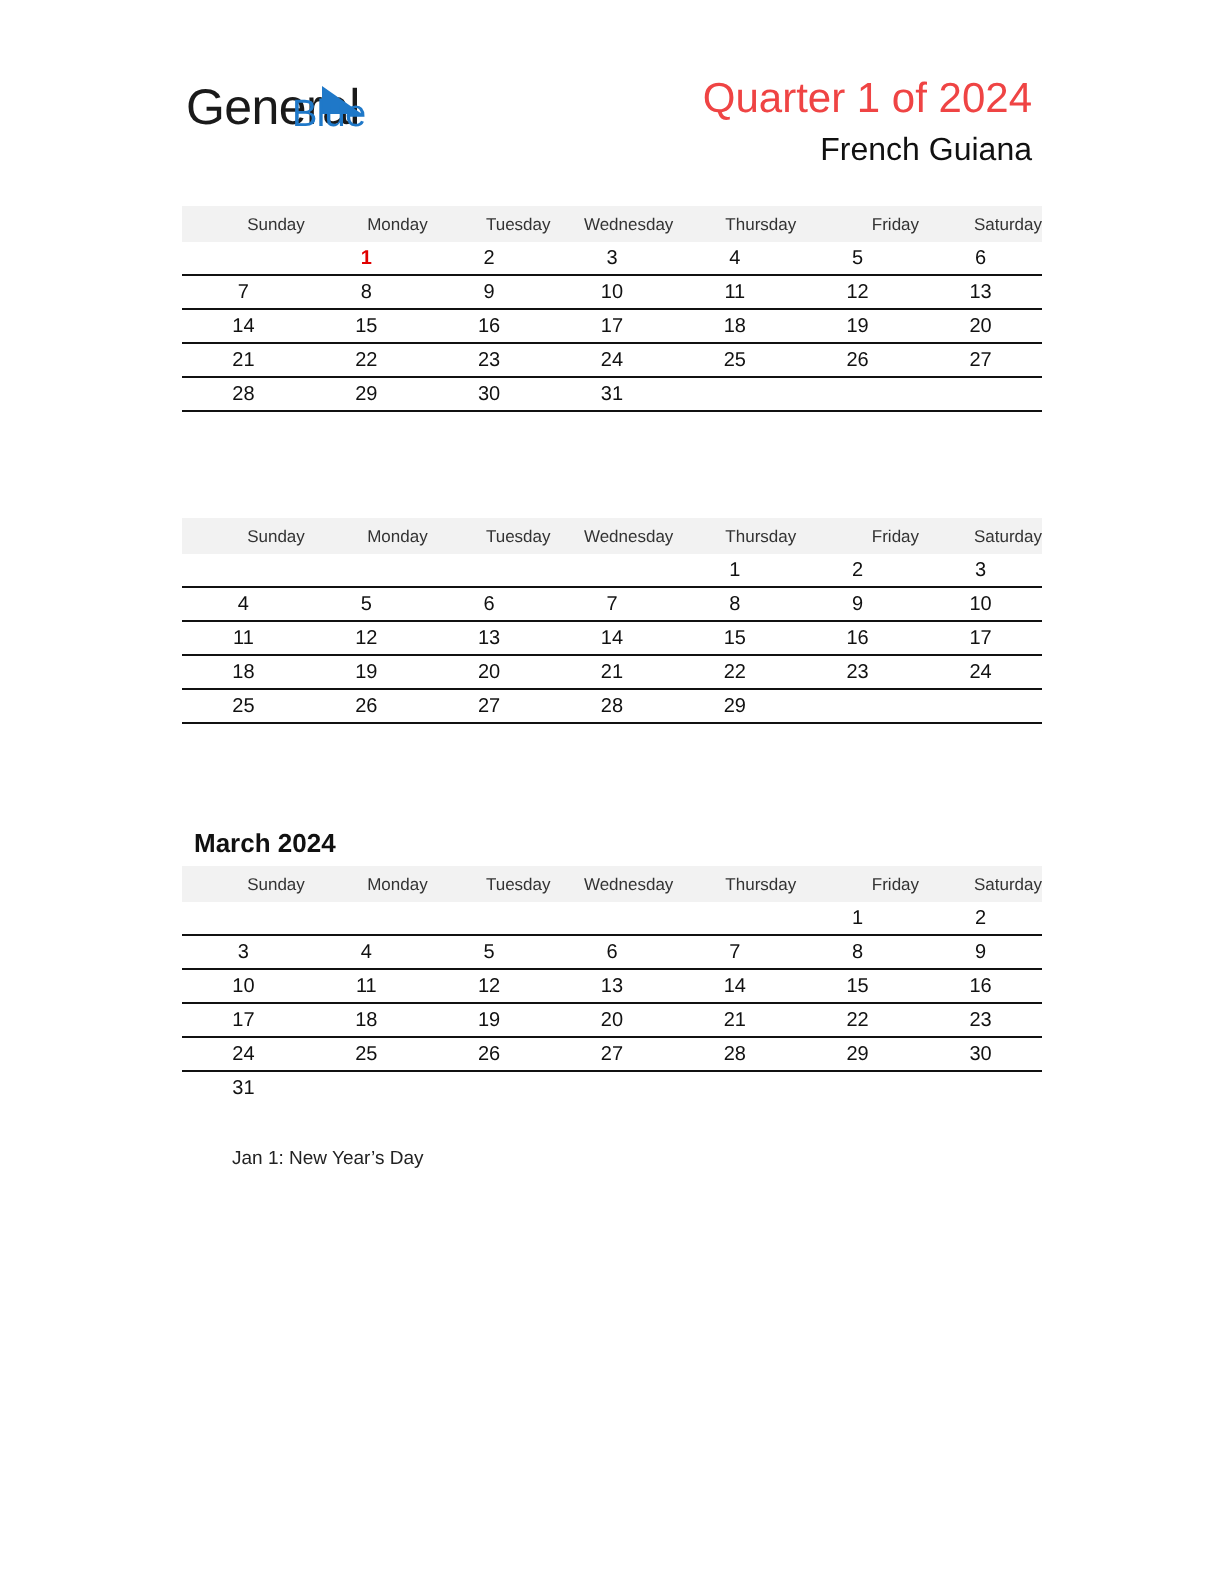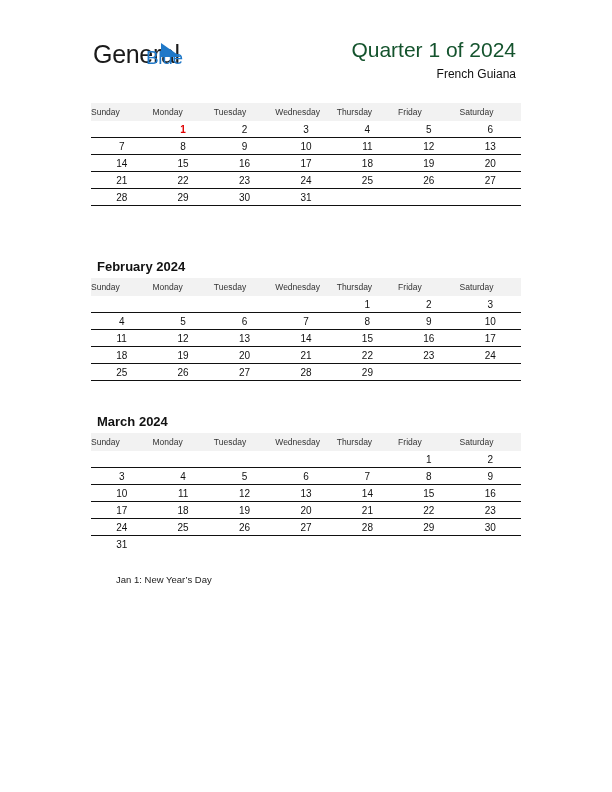--- a/index.html
+++ b/index.html
@@ -1,26 +1,26 @@
 <!DOCTYPE html>
 <html><head>
 <meta charset="utf-8">
 <style>
   html, body { margin: 0; padding: 0; background: #ffffff; }
   body { width: 612px; height: 792px; position: relative; font-family: "Liberation Sans", "DejaVu Sans", sans-serif; color: #111; overflow: hidden; }
   .logo { position: absolute; left: 93px; top: 40px; width: 100px; height: 40px; }
   .logo .general { position: absolute; left: 0; top: 0; font-size: 25px; color: #1a1a1a; letter-spacing: -0.3px; }
   .logo .blue { position: absolute; left: 53px; top: 7px; font-size: 19px; color: #1f78c8; letter-spacing: -0.3px; }
   .logo .tri { position: absolute; left: 68px; top: 3px; width: 0; height: 0; border-left: 0 solid transparent; border-right: 20px solid transparent; border-bottom: 14px solid #1f78c8; }
-  .hdr-title { position: absolute; right: 96px; top: 38px; font-size: 21px; color: #14532d; text-align: right; white-space: nowrap; }
-  .hdr-sub { position: absolute; right: 96px; top: 67px; font-size: 12px; color: #111; text-align: right; white-space: nowrap; }
+  .hdr-title { position: absolute; right: 96px; top: 38px; font-size: 21px; color: #ef4444; text-align: right; white-space: nowrap; }
+  .hdr-sub { position: absolute; right: 96px; top: 67px; font-size: 16px; color: #111; text-align: right; white-space: nowrap; }
   .month { position: absolute; left: 91px; width: 430px; }
   .month-title { font-size: 13px; font-weight: bold; margin-left: 6px; height: 19px; line-height: 16px; }
   table { border-collapse: collapse; width: 430px; table-layout: fixed; }
-  th { background: #f2f2f2; font-weight: normal; font-size: 8.5px; color: #333; height: 18px; padding: 0; text-align: left; }
+  th { background: #f2f2f2; font-weight: normal; font-size: 8.5px; color: #333; height: 18px; padding: 0; text-align: right; }
   td { font-size: 10px; height: 16px; padding: 0; text-align: center; color: #111; }
   tr.line td { border-bottom: 1px solid #111; }
   td.holiday { color: #e00000; font-weight: bold; }
   .note { position: absolute; left: 96px; top: 574px; font-size: 9.5px; color: #222; margin-left: 20px; }
 </style>
 </head>
 <body>
 
 <div class="logo">
   <span class="general">General</span>
@@ -88,21 +88,20 @@
           <td>31</td>
           <td></td>
           <td></td>
           <td></td>
         </tr>
       </tbody>
     </table>
 </div>
 
 <div class="month" style="top:259px">
-  <div class="month-title">February 2024</div>
   <table>
       <thead>
         <tr>
           <th>Sunday</th>
           <th>Monday</th>
           <th>Tuesday</th>
           <th>Wednesday</th>
           <th>Thursday</th>
           <th>Friday</th>
           <th>Saturday</th>

